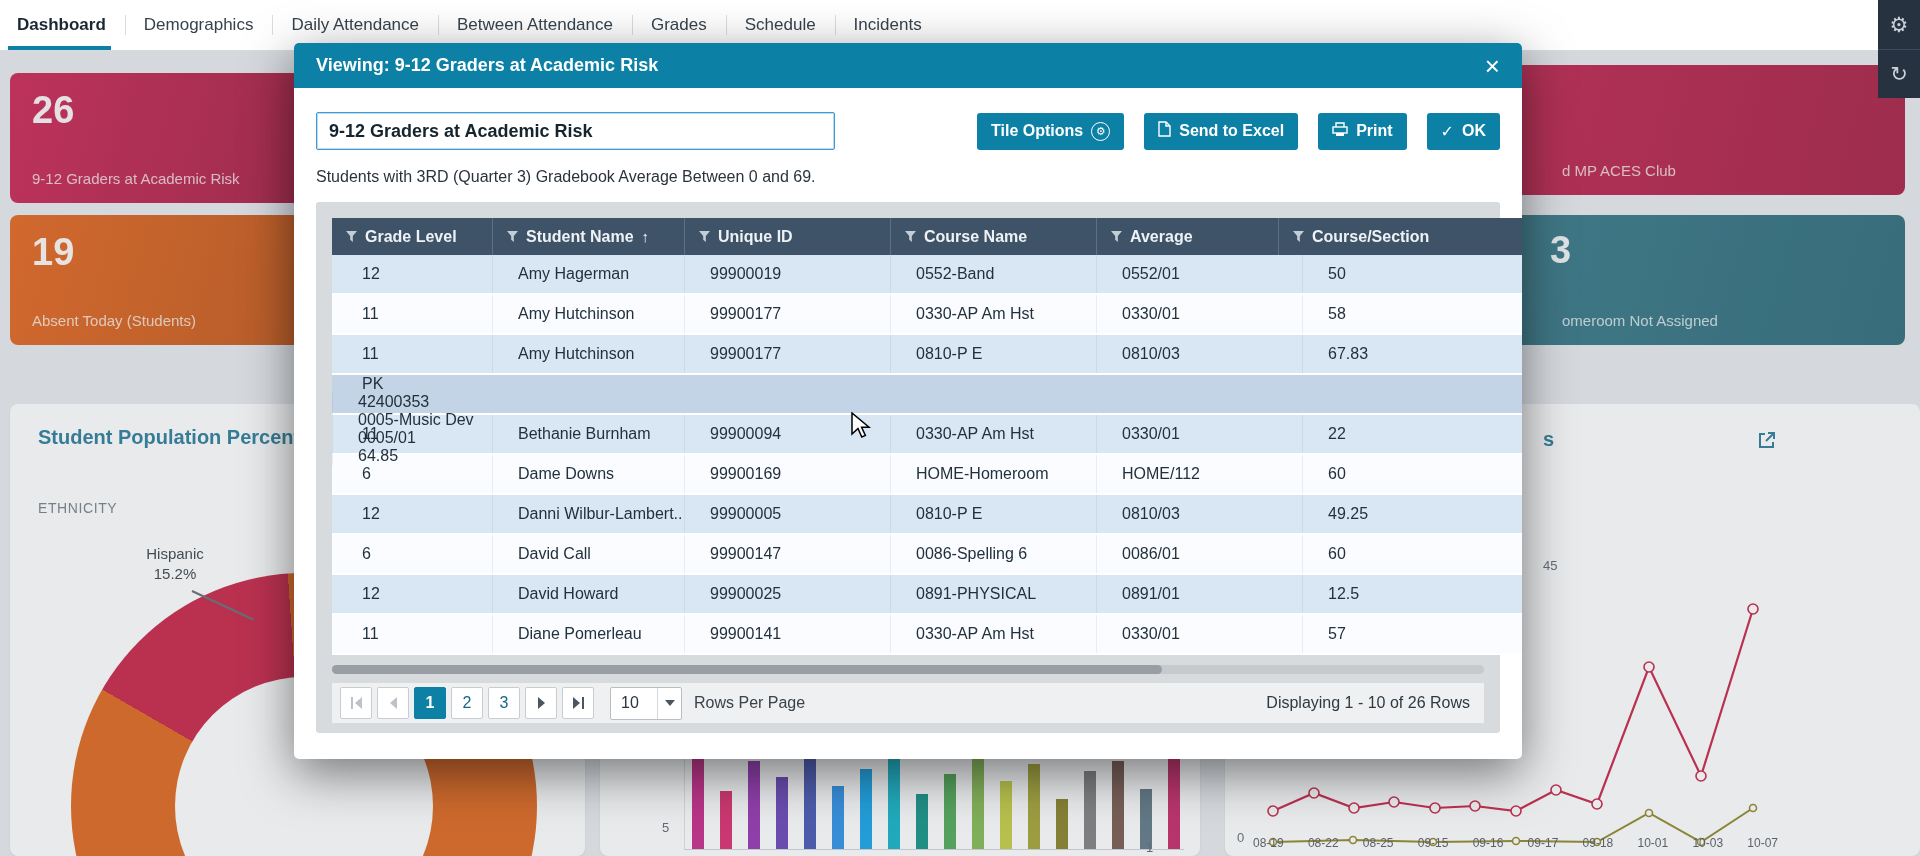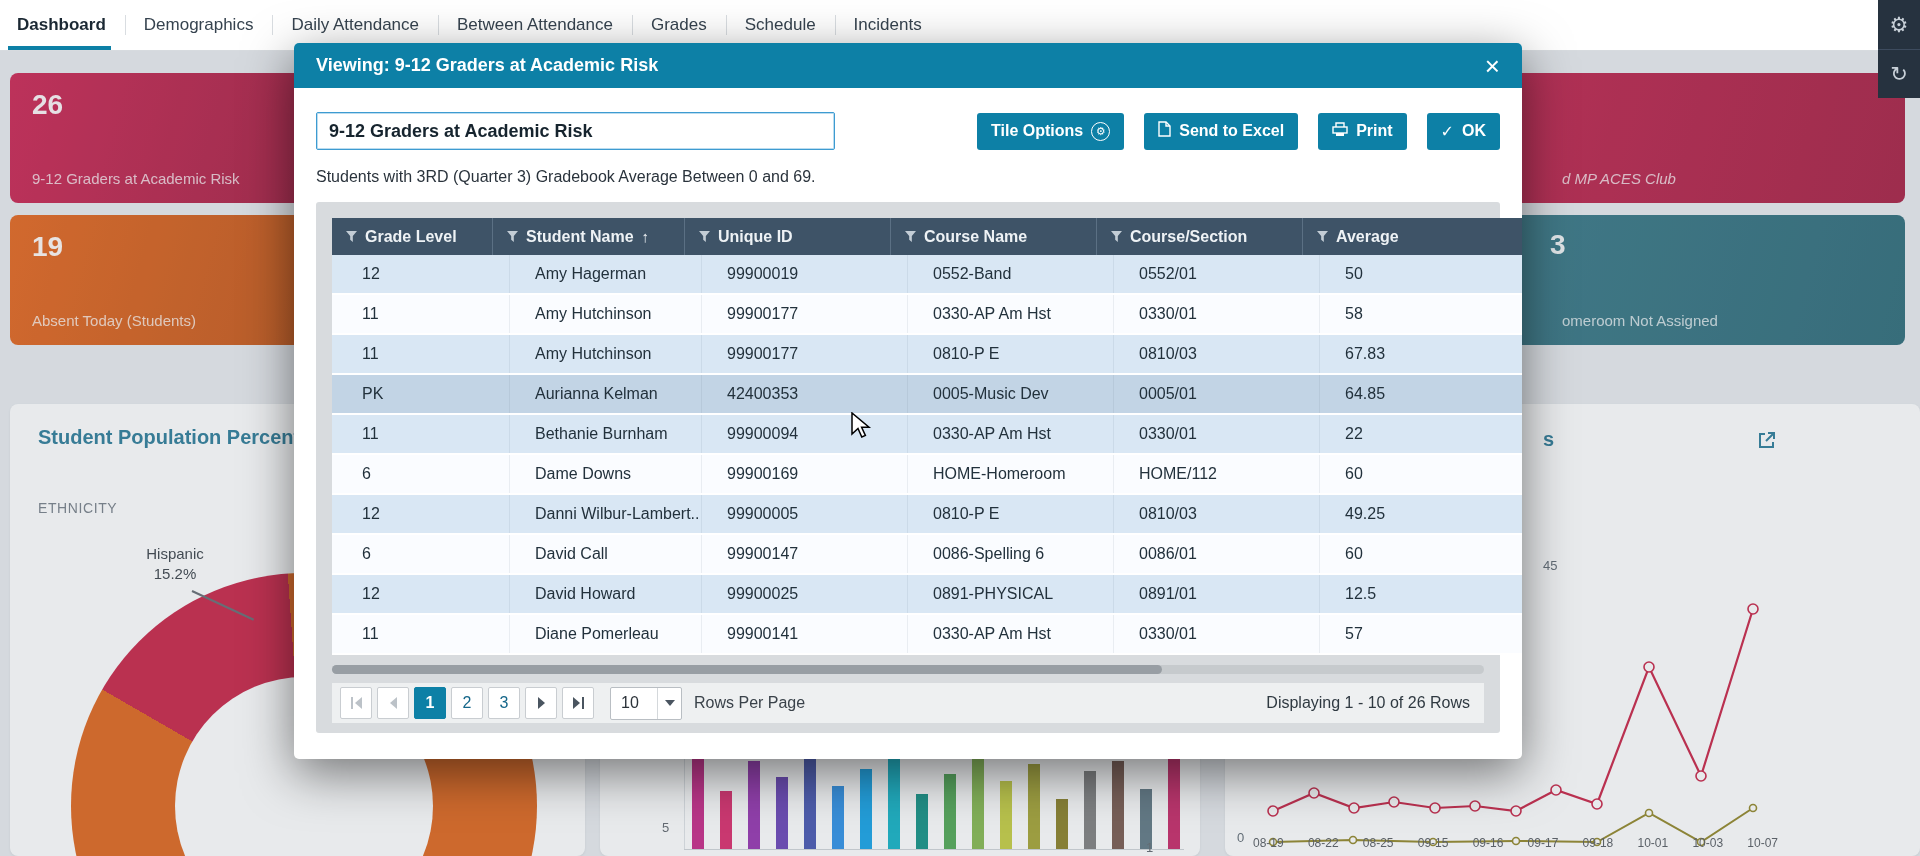--- a/index.html
+++ b/index.html
@@ -9,28 +9,28 @@
     font-family:"Liberation Sans","DejaVu Sans",sans-serif;
     background:#e7eaee;
     color:#22313c;
   }
 
   
   .bg-layer { position:absolute; inset:0; z-index:1; }
 
   .tile { position:absolute; border-radius:8px; color:#fff; overflow:hidden; }
   .tile .tile-pad { position:absolute; inset:0; padding:16px 22px; display:flex; flex-direction:column; }
-  .tile .tile-value { font-size:28px; font-weight:700; color:rgba(255,255,255,0.95); }
+  .tile .tile-value { font-size:38px; font-weight:700; color:rgba(255,255,255,0.95); }
   .tile .tile-label { margin-top:auto; font-size:15px; color:rgba(255,255,255,0.75); }
   .tile-red   { background:linear-gradient(105deg,#c81445,#a00e34); }
   .tile-orange{ background:linear-gradient(105deg,#e25a0c,#bf4a07); }
   .tile-teal  { background:linear-gradient(105deg,#2f7585,#1d5f6e); }
   #tile1 { left:10px; top:73px;  width:300px; height:130px; }
   #tile2 { left:10px; top:215px; width:300px; height:130px; }
-  #tile3 { left:1280px; top:73px;  width:625px; height:130px;font-style:italic; }
+  #tile3 { left:1280px; top:65px;  width:625px; height:130px; }
   #tile4 { left:1280px; top:215px; width:625px; height:130px; }
   #tile3 .tile-label, #tile4 .tile-label { position:absolute; left:282px; bottom:16px; margin:0; }
   #tile4 .tile-value { position:absolute; left:270px; top:14px; }
 
   .panel { position:absolute; background:#fff; border-radius:8px; box-shadow:0 1px 3px rgba(0,0,0,0.08); overflow:hidden; }
   #panel-left  { left:10px;   top:404px; width:575px; height:452px; }
   #panel-right { left:1225px; top:404px; width:695px; height:452px; }
   #panel-bars  { left:600px;  top:404px; width:600px; height:452px; }
 
   .panel-title { position:absolute; left:28px; top:22px; font-size:20px; font-weight:700; color:#1d7291; }
@@ -93,27 +93,27 @@
   .grid-table { width:1384px; }
   .grid-head { display:flex; background:#3e5367; height:37px; }
   .gh { display:flex; align-items:center; gap:8px; padding-left:14px; color:#eef2f5; font-size:16px; font-weight:600; cursor:pointer; }
   .grid-head > .gh + .gh { border-left:1px solid #5b7084; }
   .funnel { width:11px; height:11px; flex:0 0 auto; background:#c3cdd6; clip-path:polygon(0 0,100% 0,62% 45%,62% 100%,38% 80%,38% 45%); }
   .sort-arrow { font-size:15px; }
 
   .grid-row { display:flex; height:40px; border-bottom:2px solid #fff; cursor:pointer; }
   .grid-row:nth-child(odd)  { background:#d9e7f4; }
   .grid-row:nth-child(even) { background:#fafcff; }
-  .grid-row.row-hover { background:#c2d4e5; }
+  .grid-row.row-hover { background:#c2d4e5;flex-direction:column; }
   .grid-row > div { display:flex; align-items:center; padding-left:30px; font-size:16px; color:#22313c; }
   .grid-row > div + div { border-left:1px solid rgba(90,110,130,0.10); }
   .c1 { width:160px; } .c2 { width:192px; } .c3 { width:206px; } .c4 { width:206px; } .c5 { width:206px; } .c6 { width:182px; }
   .gh.c1 { padding-left:14px; }
   .grid-row .c2, .grid-row .c3, .grid-row .c4, .grid-row .c5, .grid-row .c6 { padding-left:25px; }
-  .grid-row .c2 { white-space:nowrap; overflow:hidden;margin-left:17px; }
+  .grid-row .c2 { white-space:nowrap; overflow:hidden; }
 
   .hscroll { margin-top:10px; width:1152px; height:9px; background:#c6cacd; border-radius:5px; position:relative; }
   .hscroll-thumb { position:absolute; left:0; top:0; height:9px; width:830px; background:#989ea4; border-radius:5px; cursor:pointer; }
 
   .pager { margin-top:9px; height:40px; background:#eef0f1; display:flex; align-items:center; padding:0 8px; width:1152px; }
   .pg-btn { display:flex; align-items:center; justify-content:center; gap:2px; width:32px; height:32px; background:#fff;
             border:1px solid #c9cdd1; border-radius:2px; color:#4a5560; cursor:pointer; font-family:inherit; }
   .pg-btn.disabled { color:#bcc2c8; }
   .pg-num { font-size:16px; color:#15678a; }
   .pg-num.current { background:#0d80a6; border-color:#0d80a6; color:#fff; font-weight:600; }
@@ -326,27 +326,27 @@
             <span class="sort-arrow">↑</span>
           </div>
           <div class="gh c3">
             <span class="funnel"></span>
             <span>Unique ID</span>
           </div>
           <div class="gh c4">
             <span class="funnel"></span>
             <span>Course Name</span>
           </div>
+          <div class="gh c6">
+            <span class="funnel"></span>
+            <span>Average</span>
+          </div>
           <div class="gh c5">
             <span class="funnel"></span>
             <span>Course/Section</span>
-          </div>
-          <div class="gh c6">
-            <span class="funnel"></span>
-            <span>Average</span>
           </div>
         </div>
 
         <div class="grid-body">
             <div class="grid-row">
             <div class="c1">12</div>
             <div class="c2">Amy Hagerman</div>
             <div class="c3">99900019</div>
             <div class="c4">0552-Band</div>
             <div class="c5">0552/01</div>

